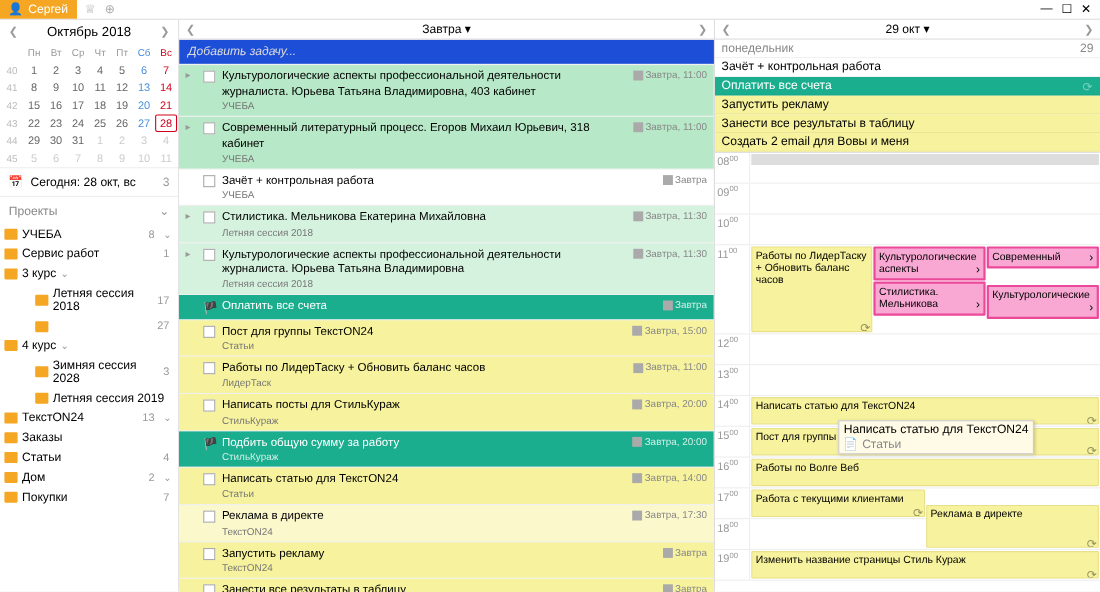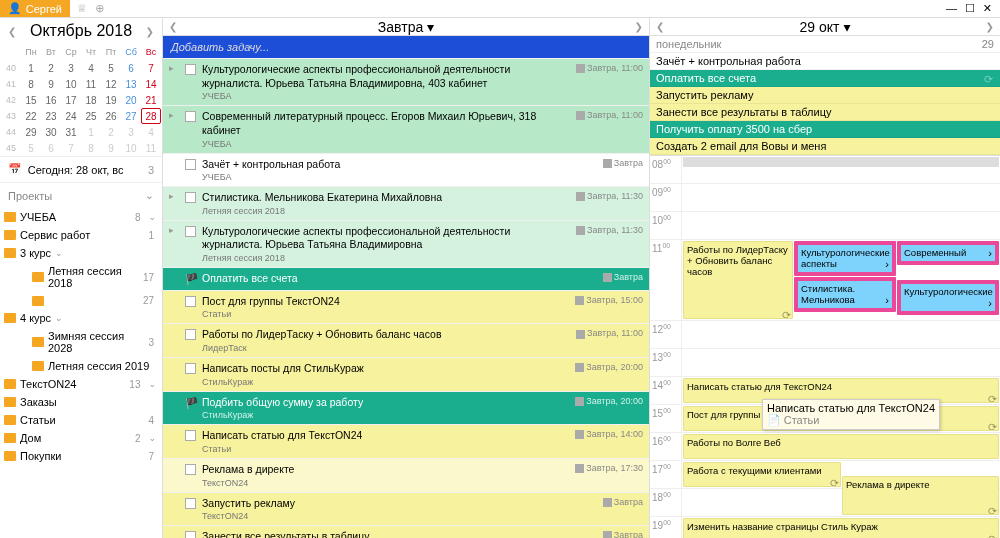--- a/index.html
+++ b/index.html
@@ -6,21 +6,21 @@
 body{width:1000px;height:538px;background:#f5f5f5;display:flex;flex-direction:column;overflow:hidden}
 .titlebar{height:18px;background:#fff;display:flex;align-items:center;border-bottom:1px solid #ddd}
 .tb-user{background:#f5a623;color:#fff;padding:2px 8px;display:flex;align-items:center;gap:4px}
 .tb-icons{display:flex;gap:2px;padding:0 4px}
 .tb-icon{width:16px;height:16px;display:flex;align-items:center;justify-content:center;color:#aaa}
 .tb-right{margin-left:auto;display:flex;gap:8px;padding:0 8px}
 .main{flex:1;display:flex;overflow:hidden}
 .sidebar{width:163px;background:#fff;border-right:1px solid #ddd;display:flex;flex-direction:column;overflow:hidden}
 .cal-hdr{display:flex;align-items:center;justify-content:space-between;padding:4px 8px}
 .cal-nav{cursor:pointer;color:#999;font-size:10px}
-.cal-title{font-weight:normal;font-size:16px}
+.cal-title{font-weight:normal;font-size:12px}
 .cal-grid{padding:0 1px}
 .cal-row{display:flex}
 .cal-cell{width:20px;height:16px;display:flex;align-items:center;justify-content:center;font-size:10px;color:#666}
 .cal-wk{color:#bbb;font-size:9px}
 .cal-dow{color:#999;font-size:9px}
 .cal-sat{color:#4a90d9}
 .cal-sun{color:#d0021b}
 .cal-today{border:1px solid #d0021b;border-radius:2px}
 .cal-oth{color:#ccc}
 .today-row{display:flex;align-items:center;padding:6px 8px;border-top:1px solid #eee;border-bottom:1px solid #eee;gap:6px}
@@ -30,21 +30,21 @@
 .tree{flex:1;overflow-y:auto}
 .tree-item{display:flex;align-items:center;padding:3px 4px;gap:4px;cursor:pointer}
 .fold-ic{width:12px;height:10px;background:#f5a623;border-radius:1px;flex-shrink:0}
 .tree-cnt{margin-left:auto;color:#999;font-size:10px;padding-right:4px}
 .tree-chev{color:#999;font-size:9px;padding-right:2px}
 .ind1{}.ind2{padding-left:32px}
 .center{flex:1;display:flex;flex-direction:column;border-right:1px solid #ddd;min-width:0}
 .pane-hdr{height:18px;display:flex;align-items:center;justify-content:center;background:#fff;border-bottom:1px solid #ddd;position:relative}
 .pane-nav{position:absolute;color:#999;cursor:pointer;font-size:10px}
 .nav-l{left:6px}.nav-r{right:6px}
-.pane-title{font-size:14px}
+.pane-title{font-size:11px}
 .add-task{background:#1d4ed8;color:#ddd;padding:5px 8px;font-style:italic}
 .task-list{flex:1;overflow-y:auto;background:#f0f0f0}
 .task{display:flex;padding:4px 6px;margin:1px 0;position:relative;align-items:flex-start;gap:6px}
 .task-chk{width:11px;height:11px;border:1px solid #aaa;background:#fff;margin-top:1px;flex-shrink:0}
 .task-flag{width:11px;height:11px;flex-shrink:0;margin-top:1px}
 .task-body{flex:1;min-width:0}
 .task-title{font-size:10.5px;line-height:1.3}
 .task-sub{font-size:9px;color:#777;margin-top:1px}
 .task-due{font-size:9px;color:#888;white-space:nowrap;align-self:flex-start}
 .task-ico{width:9px;height:9px;background:#aaa;display:inline-block;vertical-align:middle;margin-right:2px}
@@ -63,21 +63,21 @@
 .allday{border-bottom:1px solid #ddd}
 .ad-item{padding:2px 6px;font-size:10px;border-bottom:1px solid rgba(0,0,0,0.05);display:flex;align-items:center}
 .ad-ref{margin-left:auto;width:10px;height:10px;opacity:0.4}
 .timeline{flex:1;overflow-y:auto;position:relative}
 .hour-row{display:flex;border-bottom:1px solid #eee;min-height:28px}
 .hour-lbl{width:32px;font-size:10px;color:#999;padding:2px;flex-shrink:0;border-right:1px solid #eee}
 .hour-lbl sup{font-size:7px}
 .hour-cells{flex:1;display:flex;gap:1px;padding:1px;position:relative}
 .ev{font-size:9.5px;padding:2px 3px;border-radius:1px;overflow:hidden;position:relative}
 .ev-y{background:#f7f29d;border:1px solid #e8e088}
-.ev-g{background:#7dd3fc;border:4px solid #ec4899}
+.ev-g{background:#f9a8d4;border:2px solid #ec4899}
 .ev-ref{position:absolute;right:2px;bottom:1px;width:8px;height:8px;opacity:0.4}
 .now-bar{background:#ddd;height:10px}
 .col{flex:1;min-width:0}
 .tooltip{position:absolute;background:#fffbe6;border:1px solid #ccc;padding:2px 4px;font-size:9px;z-index:10;box-shadow:1px 1px 3px rgba(0,0,0,0.2)}
 </style>
 </head>
 <body>
 
 <div class="titlebar">
   <div class="tb-user">
@@ -404,23 +404,20 @@
         <div class="ad-item" style="background:#1aae8e;color:#fff">
           <span>Оплатить все счета</span>
           <span class="ad-ref">⟳</span>
         </div>
         <div class="ad-item" style="background:#f7f29d">
           <span>Запустить рекламу</span>
         </div>
         <div class="ad-item" style="background:#f7f29d">
           <span>Занести все результаты в таблицу</span>
         </div>
-        <div class="ad-item" style="background:#1aae8e;color:#fff">
-          <span>Получить оплату 3500 на сбер</span>
-        </div>
         <div class="ad-item" style="background:#f7f29d">
           <span>Создать 2 email для Вовы и меня</span>
         </div>
       </div>
     <div class="timeline" id="timeline">
         <div class="hour-row">
           <div class="hour-lbl">08<sup>00</sup></div>
           <div class="hour-cells" id="h08">
             <div class="now-bar" style="width:100%"></div>
           </div>

